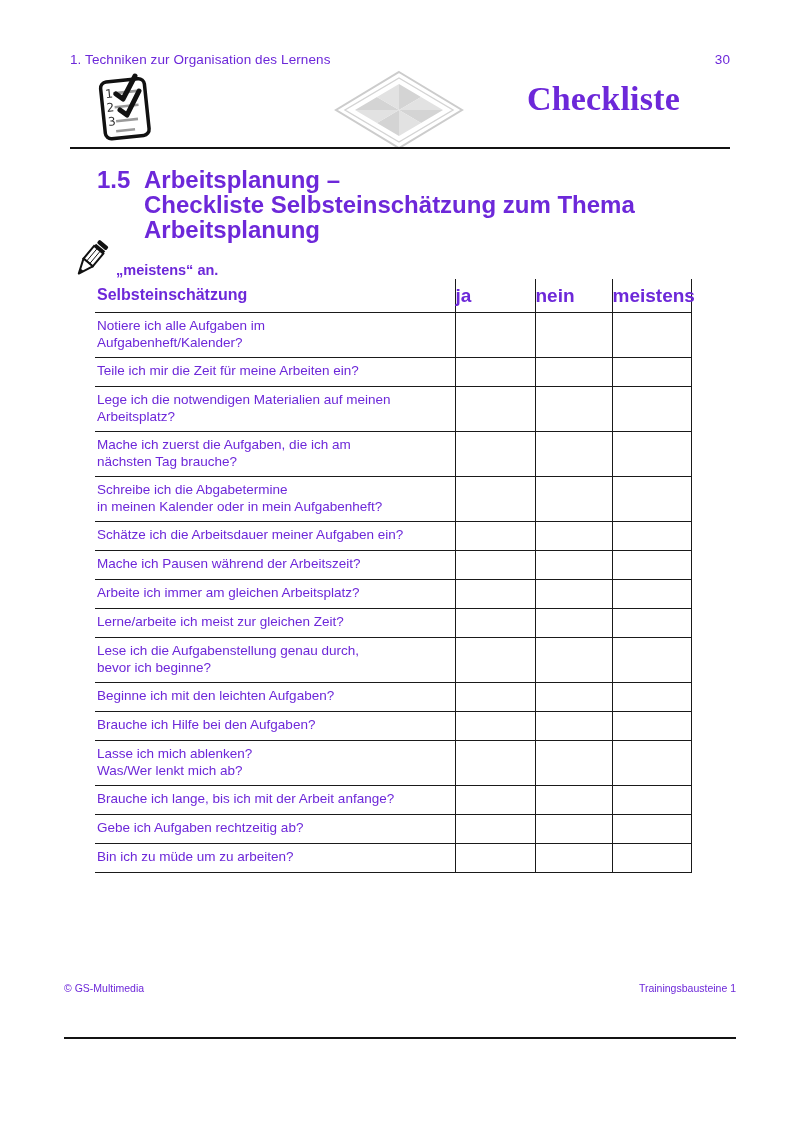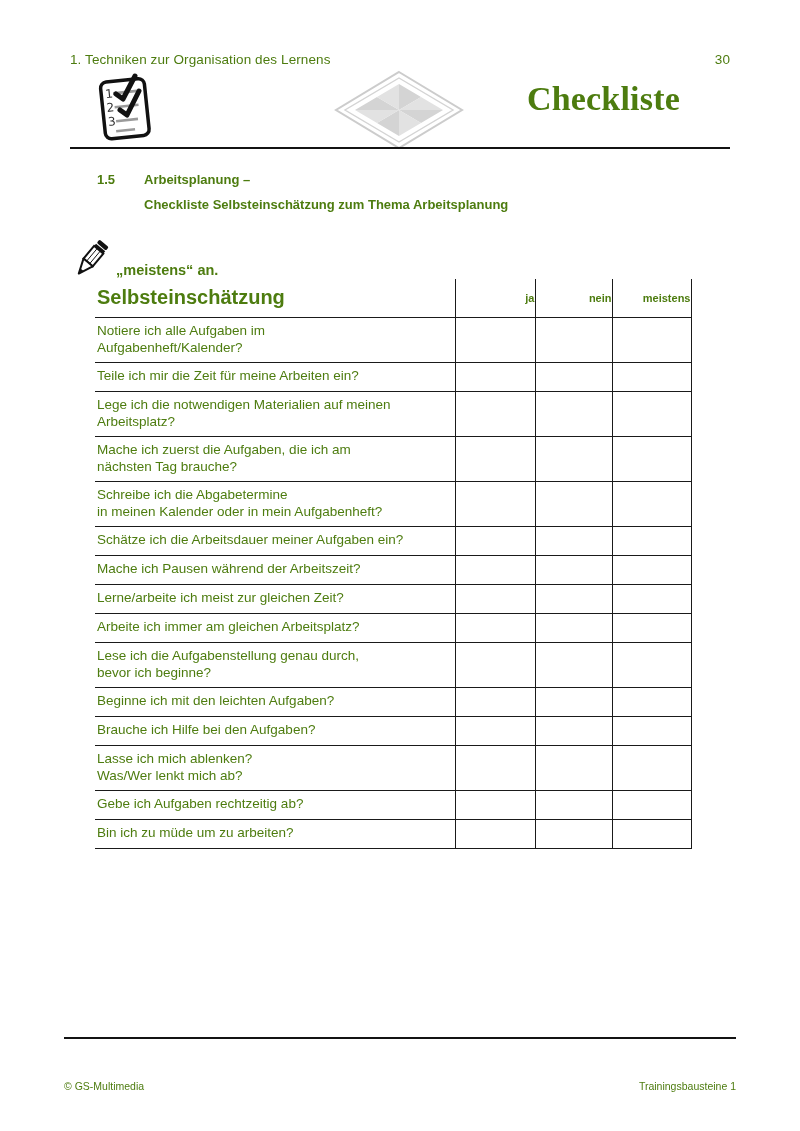--- a/index.html
+++ b/index.html
@@ -1,20 +1,20 @@
 <!DOCTYPE html>
 <html lang="de"><head>
 <meta charset="utf-8">
 <style>
   * { margin:0; padding:0; box-sizing:border-box; }
   html,body { background:#e8e8e8; }
   body { font-family:"Liberation Sans","DejaVu Sans",sans-serif; }
   .page {
     position:relative; width:800px; height:1131px; margin:0 auto;
-    background:#ffffff; color:#4d7c0f; overflow:hidden;
+    background:#ffffff; color:#6d28d9; overflow:hidden;
   }
   
   .running-head {
     position:absolute; left:70px; right:70px; top:52px;
     display:flex; justify-content:space-between;
     font-size:13.5px; letter-spacing:.1px;
   }
   
   .checklist-svg { position:absolute; left:86px; top:70px; }
   .diamond-svg   { position:absolute; left:333px; top:70px; }
@@ -23,21 +23,21 @@
     font-family:"Liberation Serif","DejaVu Serif",serif;
     font-weight:bold; font-size:34px; letter-spacing:.2px;
   }
   .head-rule {
     position:absolute; left:70px; top:147px; width:660px;
     border-top:2.5px solid #131313;
   }
   
   .section-heading {
     position:absolute; left:97px; top:167px;
-    display:flex; font-weight:bold; font-size:13px; line-height:25px;
+    display:flex; font-weight:bold; font-size:24px; line-height:25px;
   }
   .section-num { width:47px; flex:0 0 47px; }
   
   .pencil-svg { position:absolute; left:71px; top:237px; }
   .instruction {
     position:absolute; left:116px; top:241px; width:590px;
     font-weight:bold; font-size:14.5px; line-height:19.5px;
   }
   
   .check-table {
@@ -47,31 +47,31 @@
   .check-table th, .check-table td {
     border-bottom:1.5px solid #1a1a1a;
     vertical-align:middle;
   }
   .c-q  { width:360px; text-align:left; padding:5px 8px 6px 2px; }
   .c-a1 { width:80px; }
   .c-a2 { width:77px; }
   .c-a3 { width:79px; }
   .c-ans { border-left:1.5px solid #1a1a1a; }
   .c-last { border-right:1.5px solid #1a1a1a; }
-  th.c-q { font-size:20px; font-weight:bold; padding-top:7px; padding-bottom:8px; }
-  th.c-ans { font-size:11px; font-weight:bold; text-align:right; }
+  th.c-q { font-size:16px; font-weight:bold; padding-top:7px; padding-bottom:8px; }
+  th.c-ans { font-size:19px; font-weight:bold; text-align:left; }
   td.c-q { font-size:13.5px; line-height:16.5px; white-space:pre-line; }
   td.c-ans { height:29px; }
   
   .foot-rule {
     position:absolute; left:64px; top:1037px; width:672px;
     border-top:2px solid #131313;
   }
   .footer-line {
-    position:absolute; left:64px; right:64px; top:1080px;
+    position:absolute; left:64px; right:64px; top:982px;
     display:flex; justify-content:space-between; font-size:10.5px;
   }
 </style>
 </head>
 <body>
 
 <div class="page">
 
   <div class="running-head">
     <span>1. Techniken zur Organisation des Lernens</span>
@@ -186,27 +186,27 @@
       <td class="c-a2 c-ans"></td>
       <td class="c-a3 c-ans c-last"></td>
     </tr>
         <tr>
       <td class="c-q">Mache ich Pausen während der Arbeitszeit?</td>
       <td class="c-a1 c-ans"></td>
       <td class="c-a2 c-ans"></td>
       <td class="c-a3 c-ans c-last"></td>
     </tr>
         <tr>
+      <td class="c-q">Arbeite ich immer am gleichen Arbeitsplatz?</td>
+      <td class="c-a1 c-ans"></td>
+      <td class="c-a2 c-ans"></td>
+      <td class="c-a3 c-ans c-last"></td>
+    </tr>
+        <tr>
       <td class="c-q">Lerne/arbeite ich meist zur gleichen Zeit?</td>
-      <td class="c-a1 c-ans"></td>
-      <td class="c-a2 c-ans"></td>
-      <td class="c-a3 c-ans c-last"></td>
-    </tr>
-        <tr>
-      <td class="c-q">Arbeite ich immer am gleichen Arbeitsplatz?</td>
       <td class="c-a1 c-ans"></td>
       <td class="c-a2 c-ans"></td>
       <td class="c-a3 c-ans c-last"></td>
     </tr>
         <tr>
       <td class="c-q">Lese ich die Aufgabenstellung genau durch,
 bevor ich beginne?</td>
       <td class="c-a1 c-ans"></td>
       <td class="c-a2 c-ans"></td>
       <td class="c-a3 c-ans c-last"></td>
@@ -219,20 +219,26 @@
     </tr>
         <tr>
       <td class="c-q">Brauche ich Hilfe bei den Aufgaben?</td>
       <td class="c-a1 c-ans"></td>
       <td class="c-a2 c-ans"></td>
       <td class="c-a3 c-ans c-last"></td>
     </tr>
         <tr>
       <td class="c-q">Lasse ich mich ablenken?
 Was/Wer lenkt mich ab?</td>
+      <td class="c-a1 c-ans"></td>
+      <td class="c-a2 c-ans"></td>
+      <td class="c-a3 c-ans c-last"></td>
+    </tr>
+        <tr>
+      <td class="c-q">Brauche ich lange, bis ich mit der Arbeit anfange?</td>
       <td class="c-a1 c-ans"></td>
       <td class="c-a2 c-ans"></td>
       <td class="c-a3 c-ans c-last"></td>
     </tr>
         <tr>
       <td class="c-q">Gebe ich Aufgaben rechtzeitig ab?</td>
       <td class="c-a1 c-ans"></td>
       <td class="c-a2 c-ans"></td>
       <td class="c-a3 c-ans c-last"></td>
     </tr>

